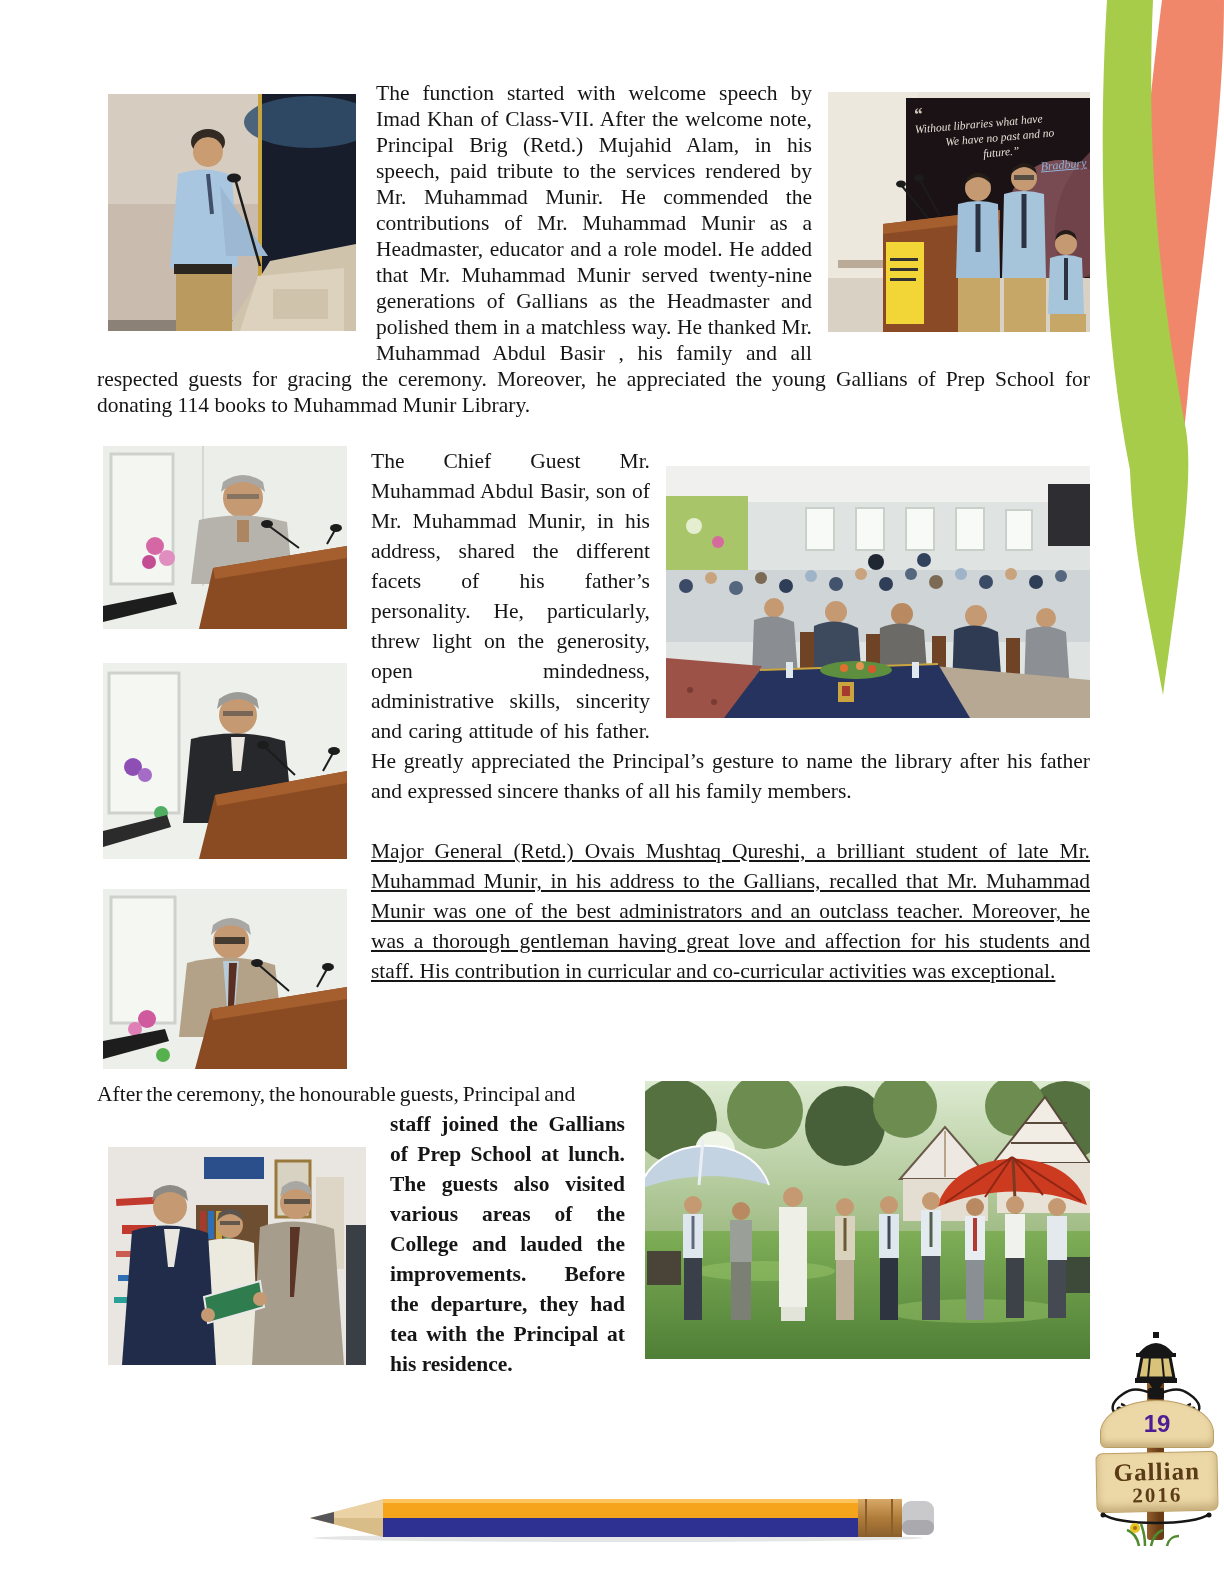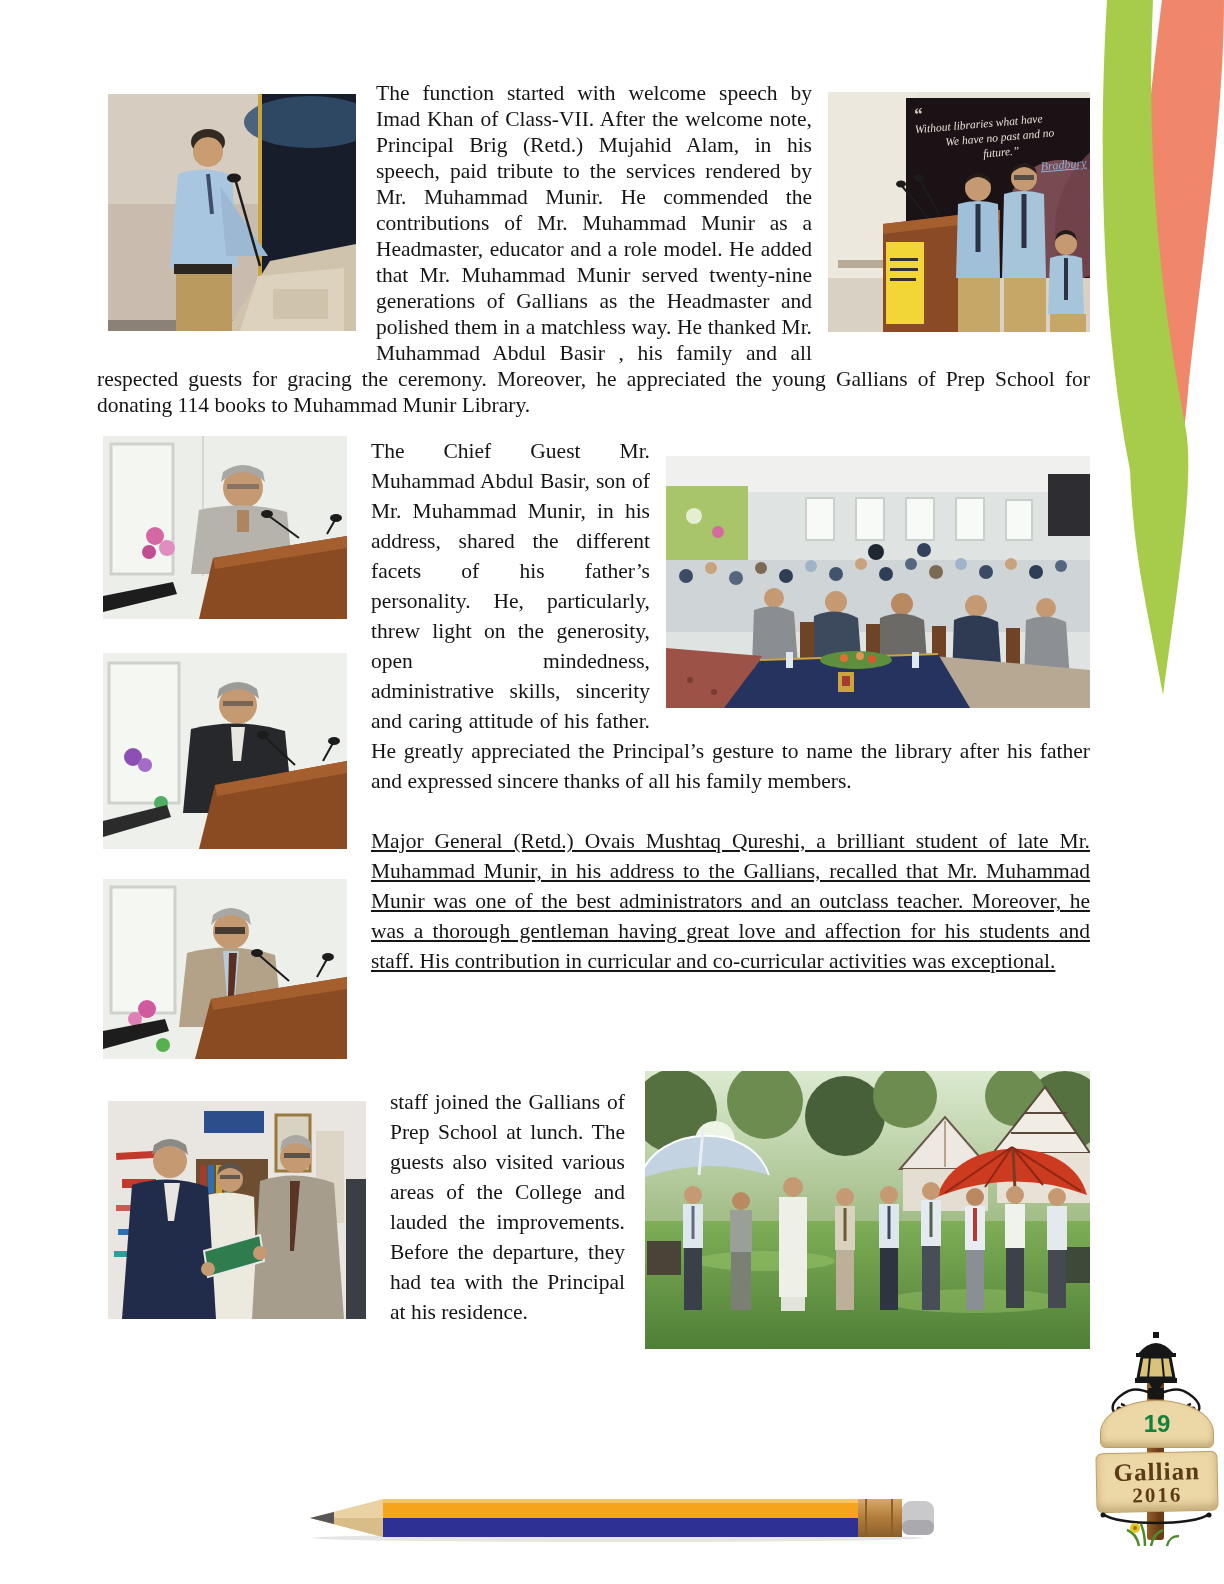--- a/index.html
+++ b/index.html
@@ -15,24 +15,24 @@
   .ph{position:relative;overflow:hidden;background:#ddd;}
   .ph svg{display:block;width:100%;height:100%;}
   .ph-left{float:left;width:248px;height:237px;margin:14px 20px 10px 11px;}
   .ph-right{float:right;width:262px;height:240px;margin:12px 0 12px 16px;}
   .stack{float:left;width:250px;margin-right:24px;}
   .stack .ph{width:244px;margin-left:6px;}
   .ph-s1{height:183px;margin-bottom:34px;}
   .ph-s2{height:196px;margin-bottom:30px;}
   .ph-s3{height:180px;}
   .ph-aud{float:right;width:424px;height:252px;margin:20px 0 16px 16px;}
-  .sec2{margin-top:18px;}
+  .sec2{margin-top:28px;}
   .sec3{margin-top:10px;}
   .ph-garden{float:right;width:445px;height:278px;margin:2px 0 8px 20px;}
-  .row5{display:flex;align-items:flex-end;}
+  .row5{display:flex;align-items:center;font-weight:bold;}
   .ph-book{width:258px;height:218px;margin:32px 24px 8px 11px;flex:0 0 auto;}
   .row5 .p5b{flex:1 1 auto;}
   
   .q-wrap{position:absolute;left:88px;top:8px;width:168px;transform:rotate(-5deg);
           color:#e6e0d6;font-style:italic;line-height:15px;}
   .q-open{font-size:18px;color:#cfc6ba;font-weight:bold;}
   .q1{font-size:11.5px;}
   .q2{font-size:11.5px;text-align:center;}
   .q3{font-size:11.5px;text-align:center;}
   .q-attr{font-size:12px;color:#93b1d8;text-decoration:underline;text-align:right;margin-top:3px;}
@@ -41,21 +41,21 @@
   
   .lampsign{position:absolute;left:1093px;top:1332px;width:126px;height:215px;}
   .post{position:absolute;left:54px;top:30px;width:17px;height:178px;
         background:linear-gradient(90deg,#93602c,#6a3d17 70%);border-radius:3px;}
   .lantern{position:absolute;left:33px;top:0;width:60px;height:64px;}
   .bracket{position:absolute;left:0;top:54px;width:126px;height:34px;}
   .board19{position:absolute;left:7px;top:68px;width:112px;height:46px;background:#ecd8a6;
            border:1px solid #bb9e64;border-radius:55% 55% 7px 7px / 75% 75% 7px 7px;
            display:flex;align-items:center;justify-content:center;
            box-shadow:inset 0 -4px 6px rgba(120,90,40,.35);}
-  .board19 span{font-family:"Liberation Sans",sans-serif;font-weight:bold;font-size:24px;color:#15803d;}
+  .board19 span{font-family:"Liberation Sans",sans-serif;font-weight:bold;font-size:24px;color:#4c1d95;}
   .boardG{position:absolute;left:3px;top:120px;width:120px;height:58px;background:#ecd8a6;
           border:1px solid #bb9e64;border-radius:7px;transform:rotate(-1.2deg);
           display:flex;flex-direction:column;align-items:center;justify-content:center;
           box-shadow:inset 0 -5px 8px rgba(120,90,40,.35);}
   .boardG .g1{font-weight:bold;font-size:25px;line-height:25px;color:#5b3a16;letter-spacing:1px;}
   .boardG .g2{font-weight:bold;font-size:21px;line-height:22px;color:#5b3a16;letter-spacing:2px;}
   .undercurl{position:absolute;left:4px;top:178px;width:118px;height:18px;}
   .grass{position:absolute;left:26px;top:188px;width:70px;height:27px;}
   
   .pencil{position:absolute;left:288px;top:1494px;width:648px;height:50px;}
@@ -369,20 +369,21 @@
                 <rect x="-1" y="177" width="18" height="60" fill="#3c4248"></rect>
               </g>
             <g transform="translate(404,4)">
                 <circle cx="8" cy="122" r="9" fill="#c59a72"></circle>
                 <rect x="-2" y="131" width="20" height="44" fill="#e4e9ee"></rect>
                 <rect x="-1" y="175" width="18" height="58" fill="#454a52"></rect>
               </g>
           </g>
         </svg>
       </div>
+      <p class="p5a">After the ceremony, the honourable guests, Principal and</p>
       <div class="row5">
         <div class="ph ph-book">
           <svg viewBox="0 0 258 218">
             <rect width="258" height="218" fill="#e9e6e1"></rect>
             <rect x="8" y="52" width="46" height="7" fill="#c2392e" transform="rotate(-3 8 52)"></rect>
             <rect x="14" y="78" width="34" height="9" fill="#c2392e"></rect>
             <rect x="8" y="104" width="40" height="6" fill="#c2392e" opacity="0.8"></rect>
             <rect x="10" y="128" width="30" height="6" fill="#2e6fb3"></rect>
             <rect x="6" y="150" width="26" height="6" fill="#2aa198"></rect>
             <rect x="96" y="10" width="60" height="22" fill="#2a4f8a"></rect>

